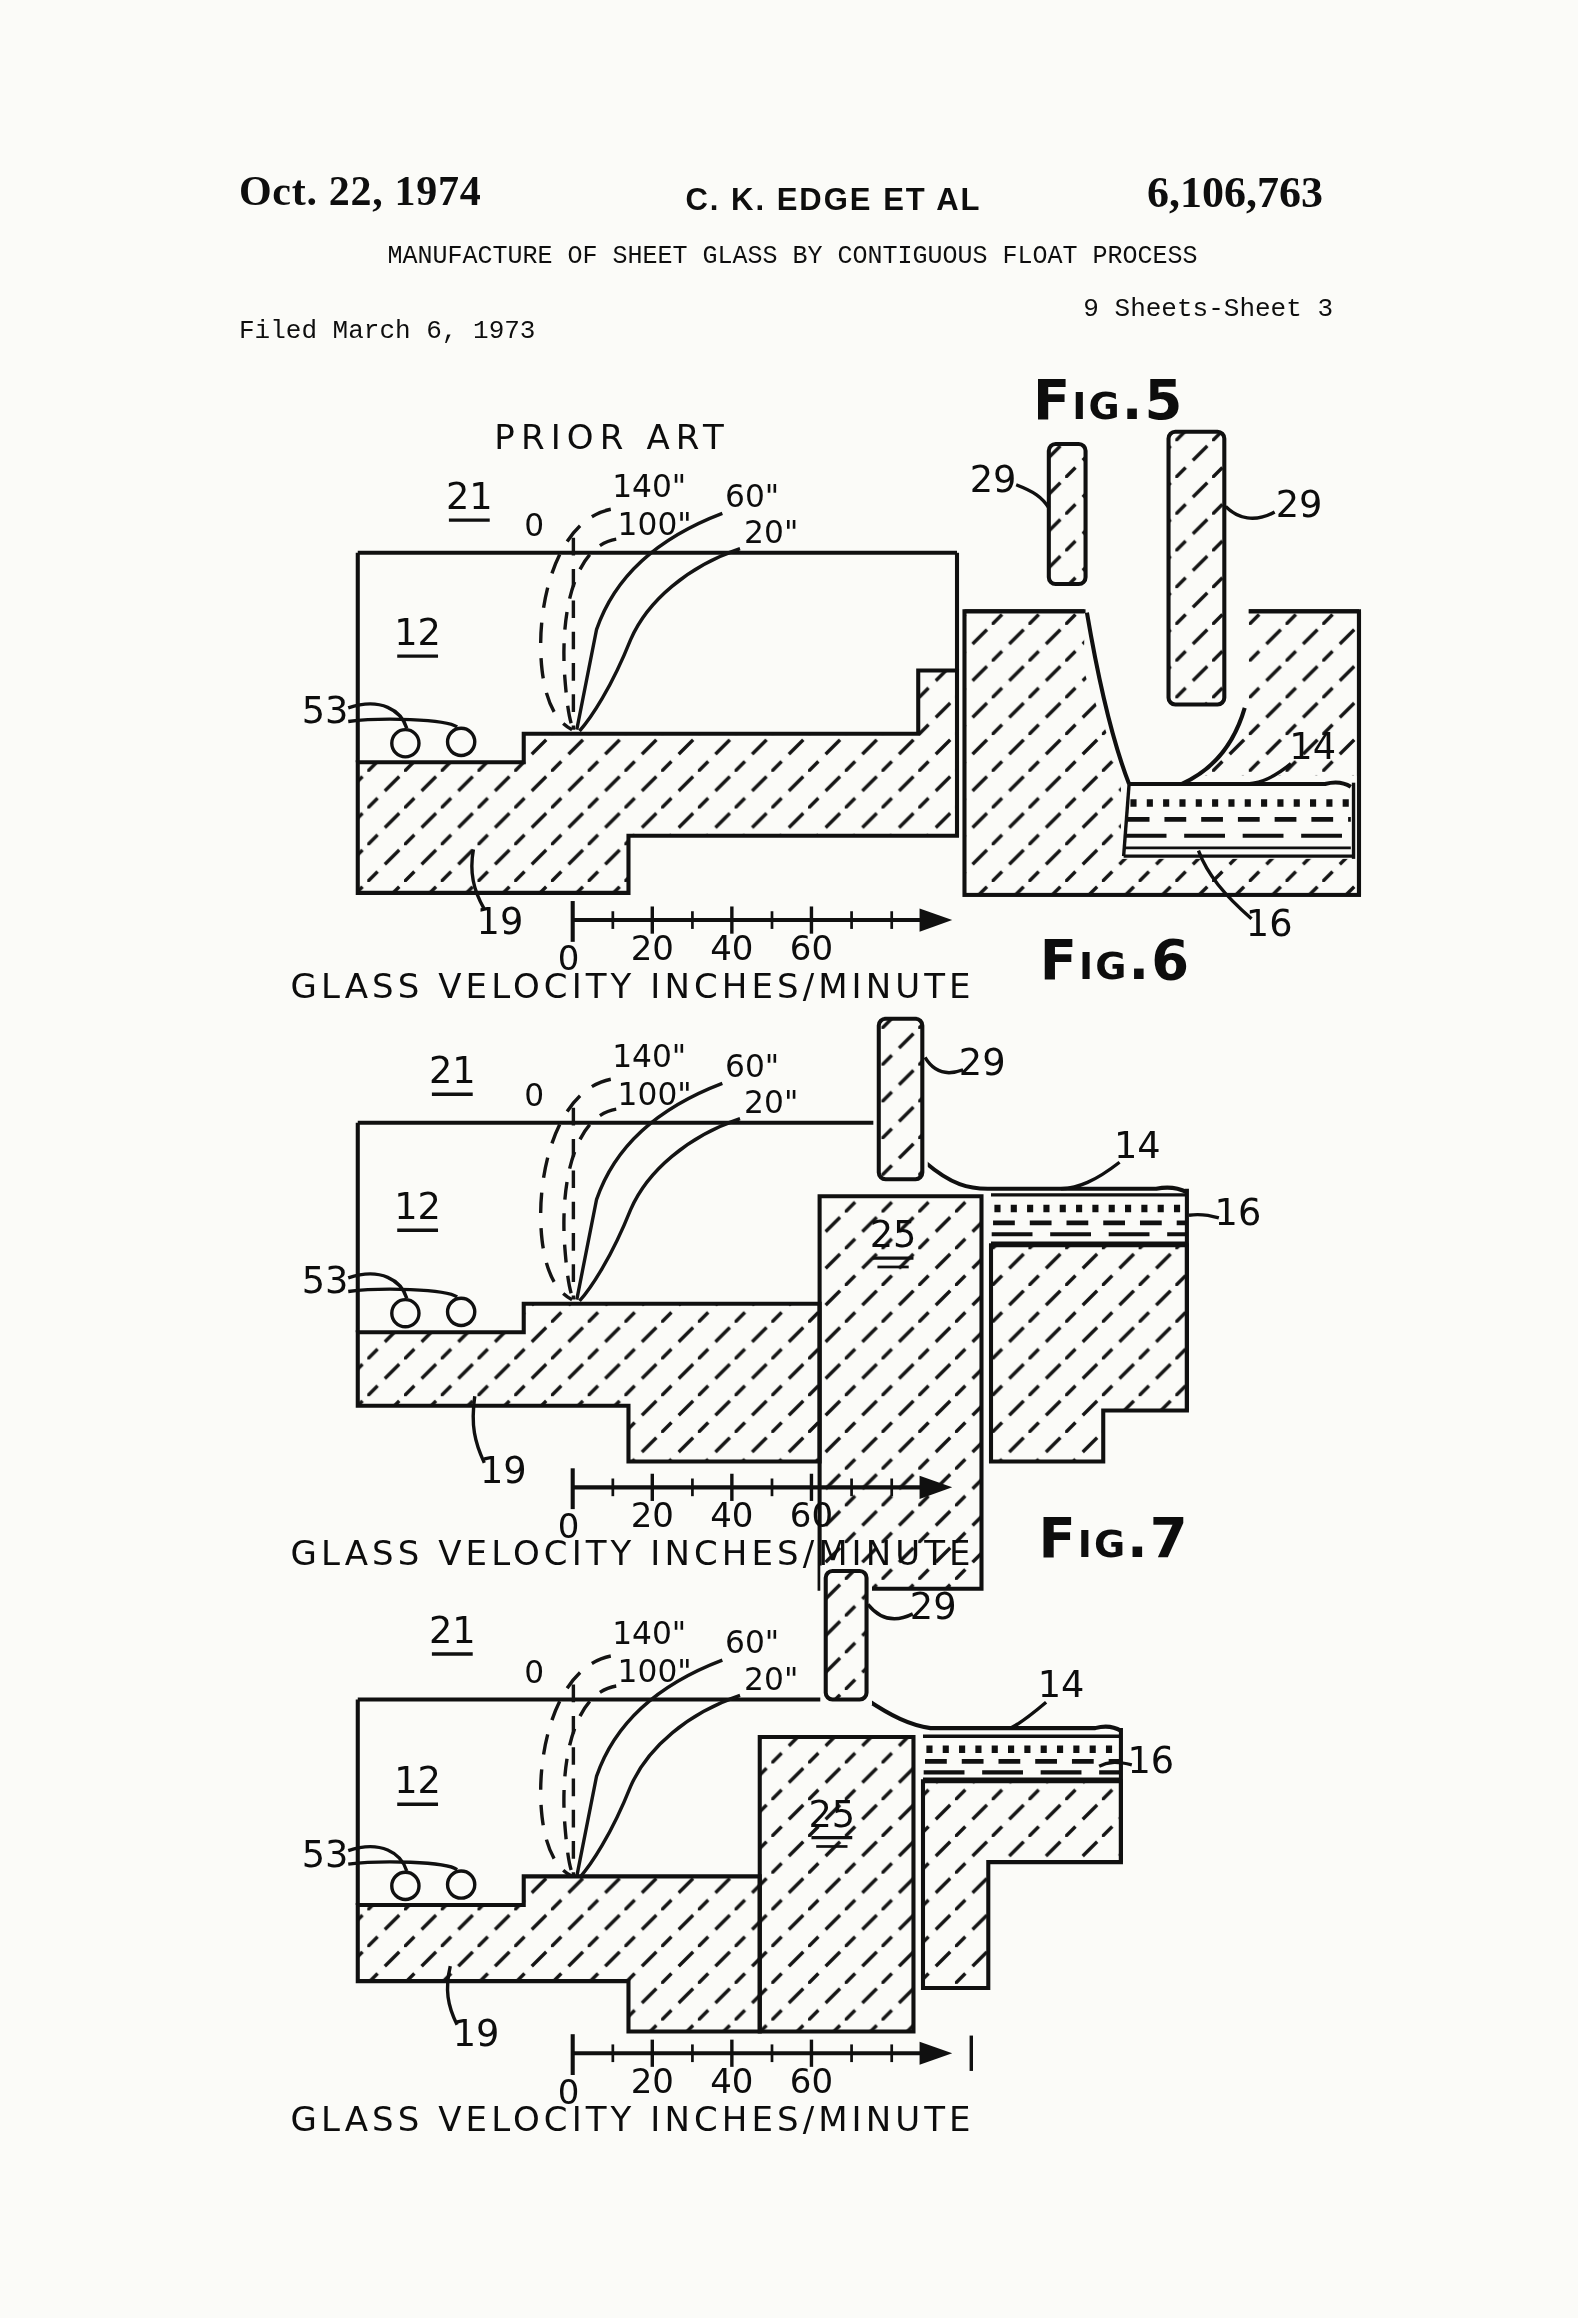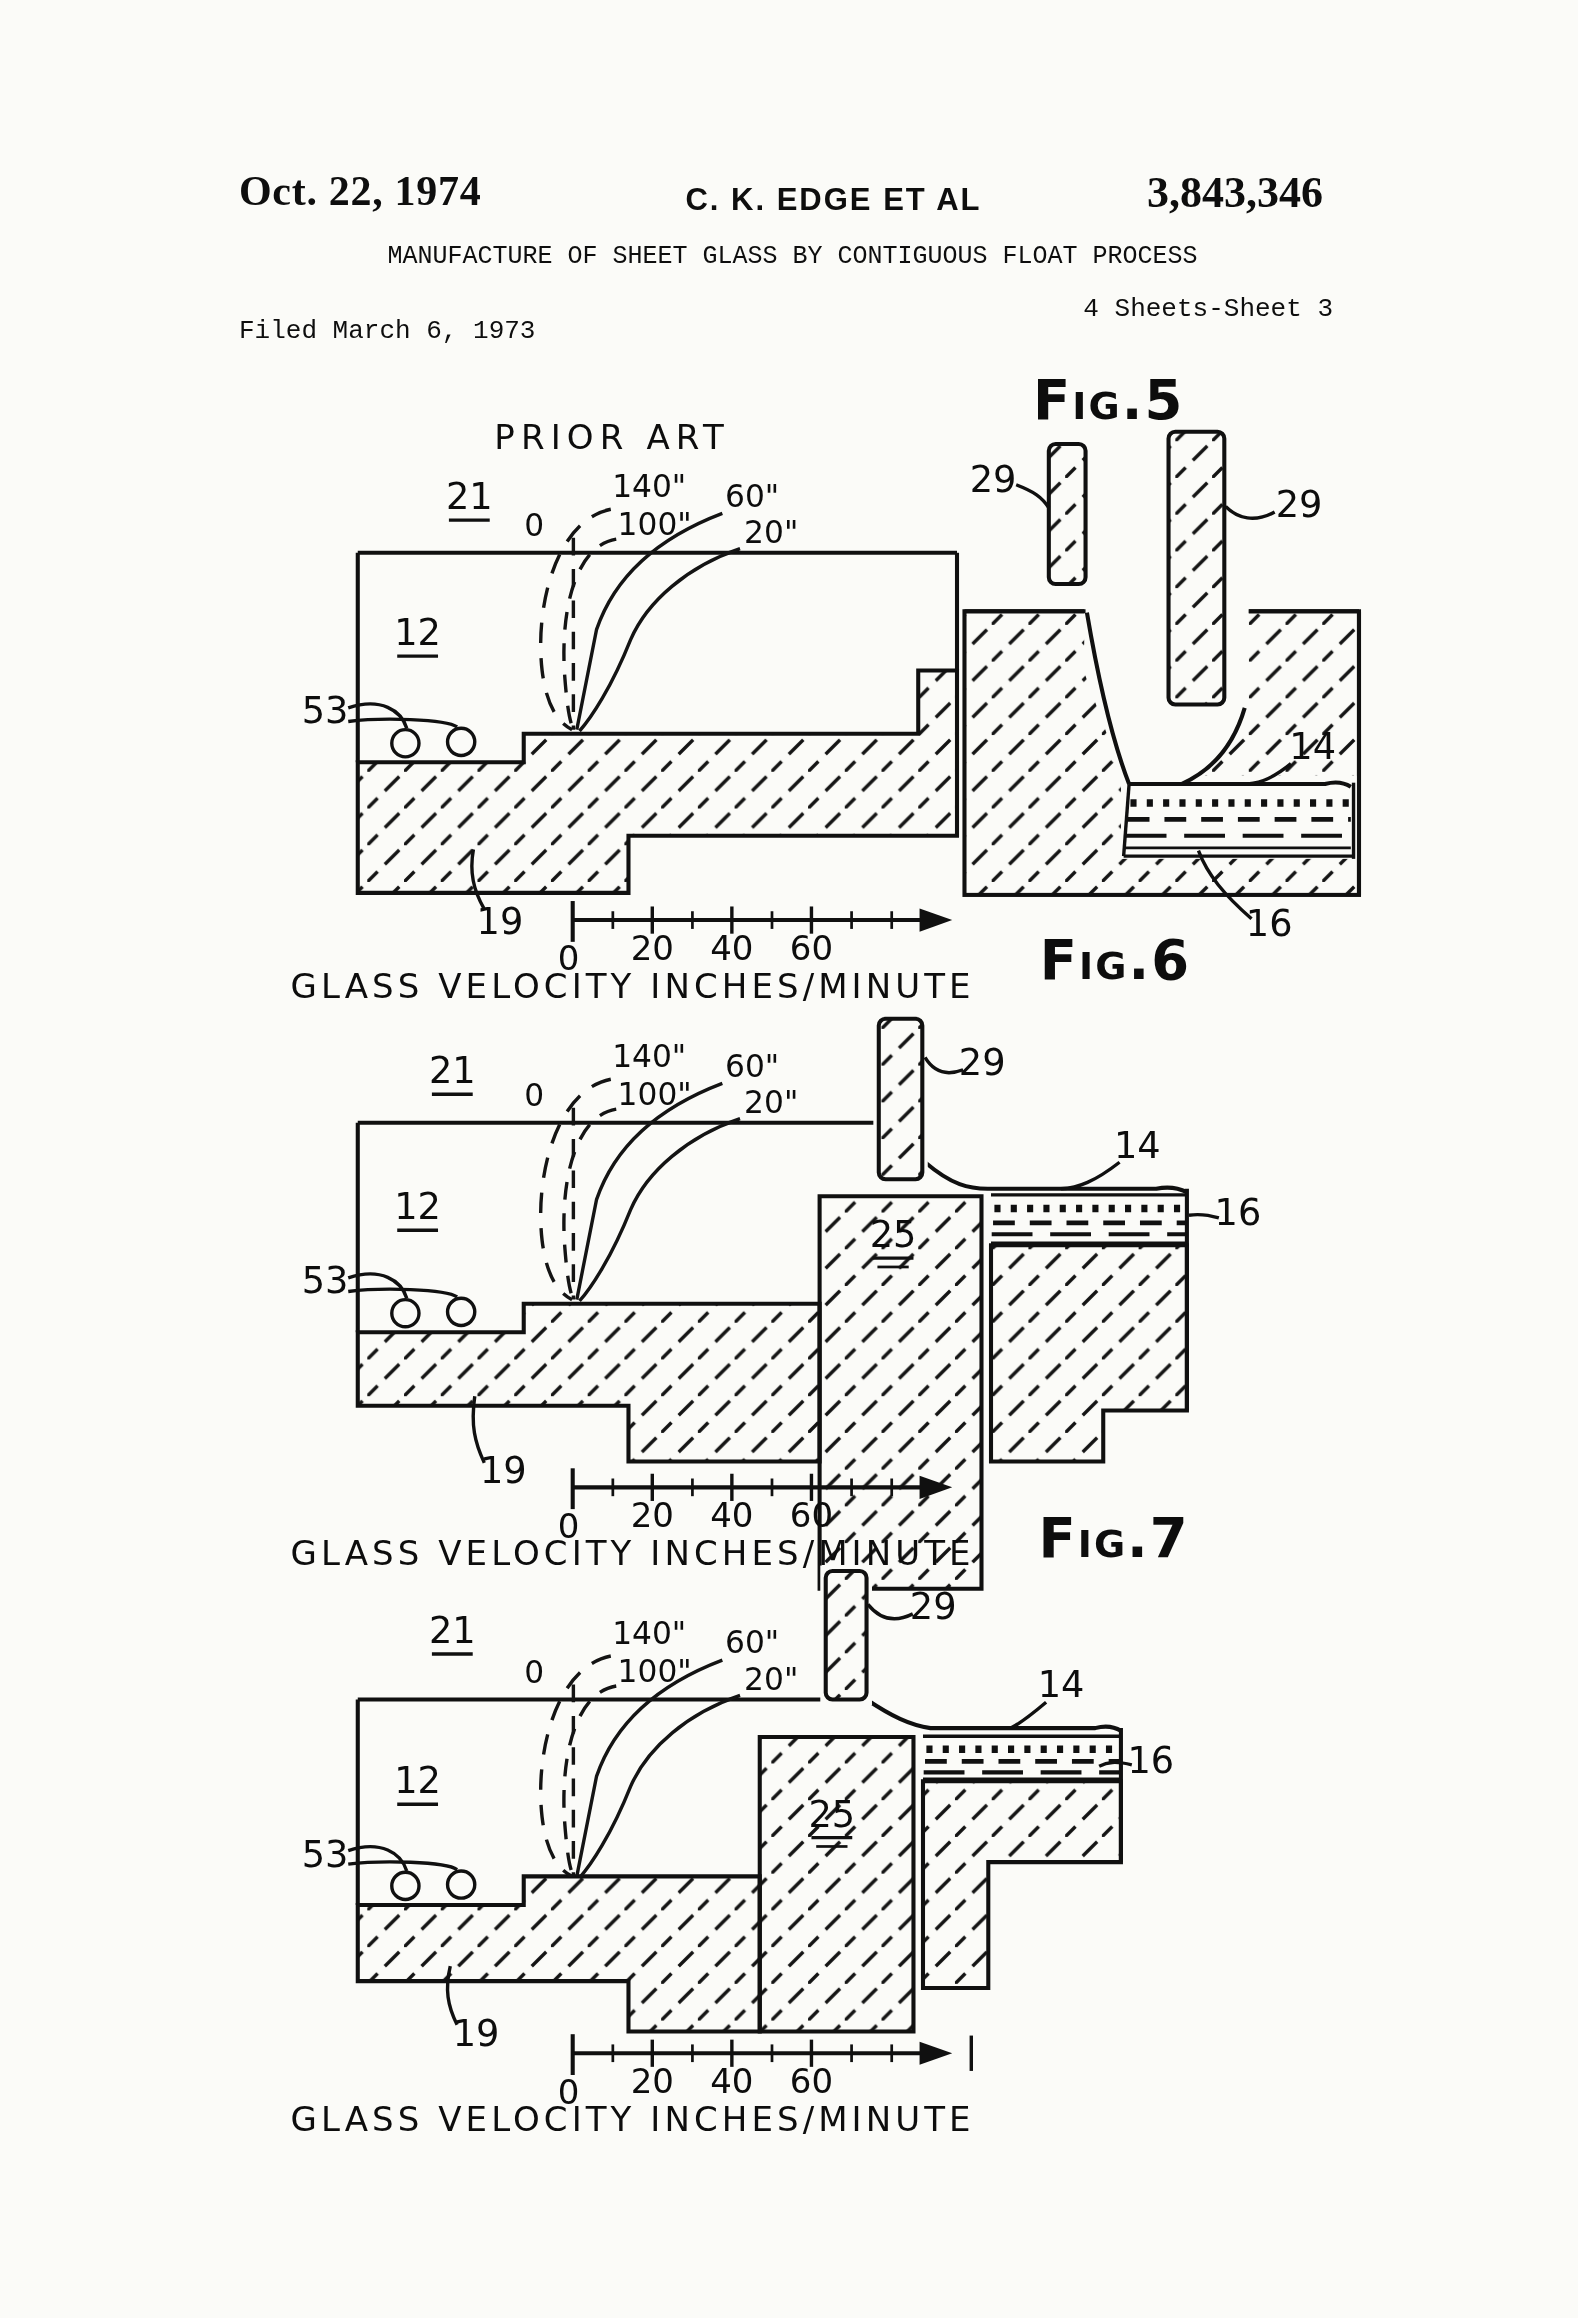--- a/index.html
+++ b/index.html
@@ -23,24 +23,24 @@
   .figlabel{font-size:80px;font-weight:bold;font-variant:small-caps;letter-spacing:3px;}
   .priorart{font-size:50px;letter-spacing:9px;}
 </style>
 </head>
 <body>
 
 <div class="page">
 
   <div class="hdr hdr-date">Oct. 22, 1974</div>
   <div class="hdr hdr-author">C. K. EDGE ET AL</div>
-  <div class="hdr hdr-number">3,843,346</div>
+  <div class="hdr hdr-number">6,106,763</div>
   <div class="hdr hdr-title">MANUFACTURE OF SHEET GLASS BY CONTIGUOUS FLOAT PROCESS</div>
   <div class="hdr hdr-filed">Filed March 6, 1973</div>
-  <div class="hdr hdr-sheet">4 Sheets-Sheet 3</div>
+  <div class="hdr hdr-sheet">9 Sheets-Sheet 3</div>
 
   <svg width="1578" height="2319" viewBox="0 0 2320 3408">
     <defs>
       <pattern id="hatch" patternUnits="userSpaceOnUse" width="54" height="54">
         <line x1="-6" y1="60" x2="60" y2="-6" stroke="#141414" stroke-width="5" stroke-dasharray="30 15"></line>
       </pattern>
 
       <g id="axis-def" stroke="#101010" fill="none">
         <line x1="842" y1="0" x2="1366" y2="0" stroke-width="6"></line>
         <polygon points="1400,0 1352,-17 1352,17" fill="#101010" stroke="none"></polygon>

